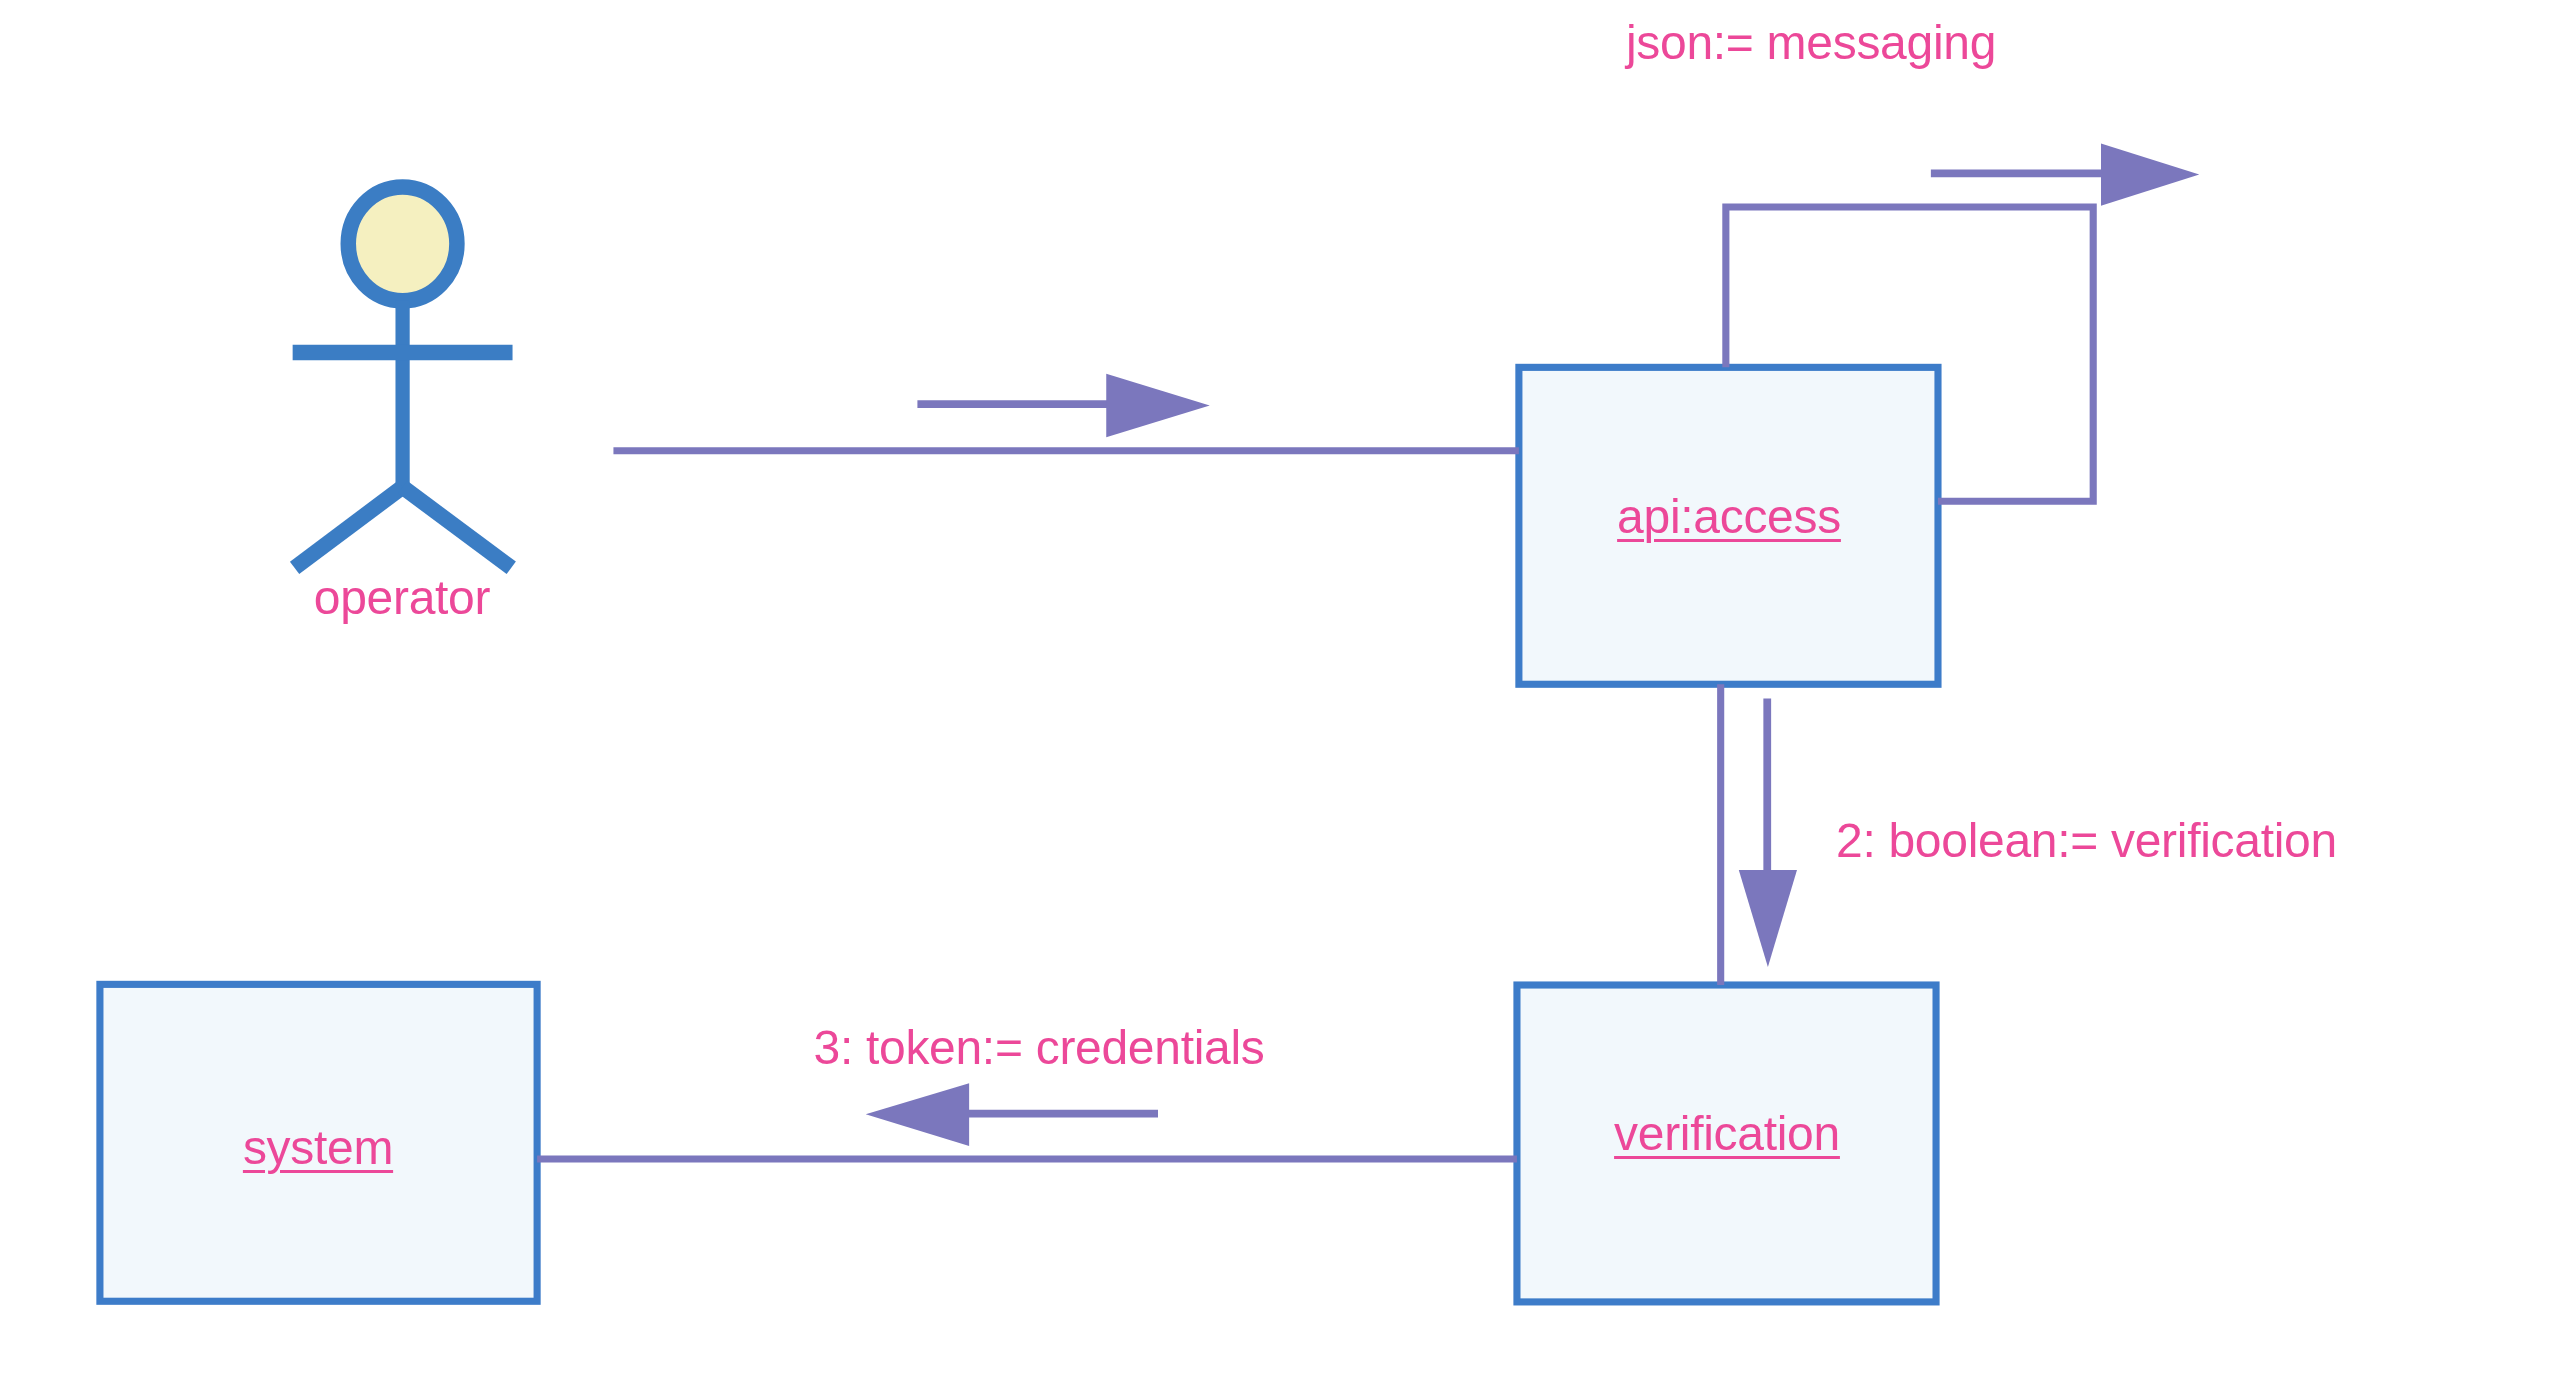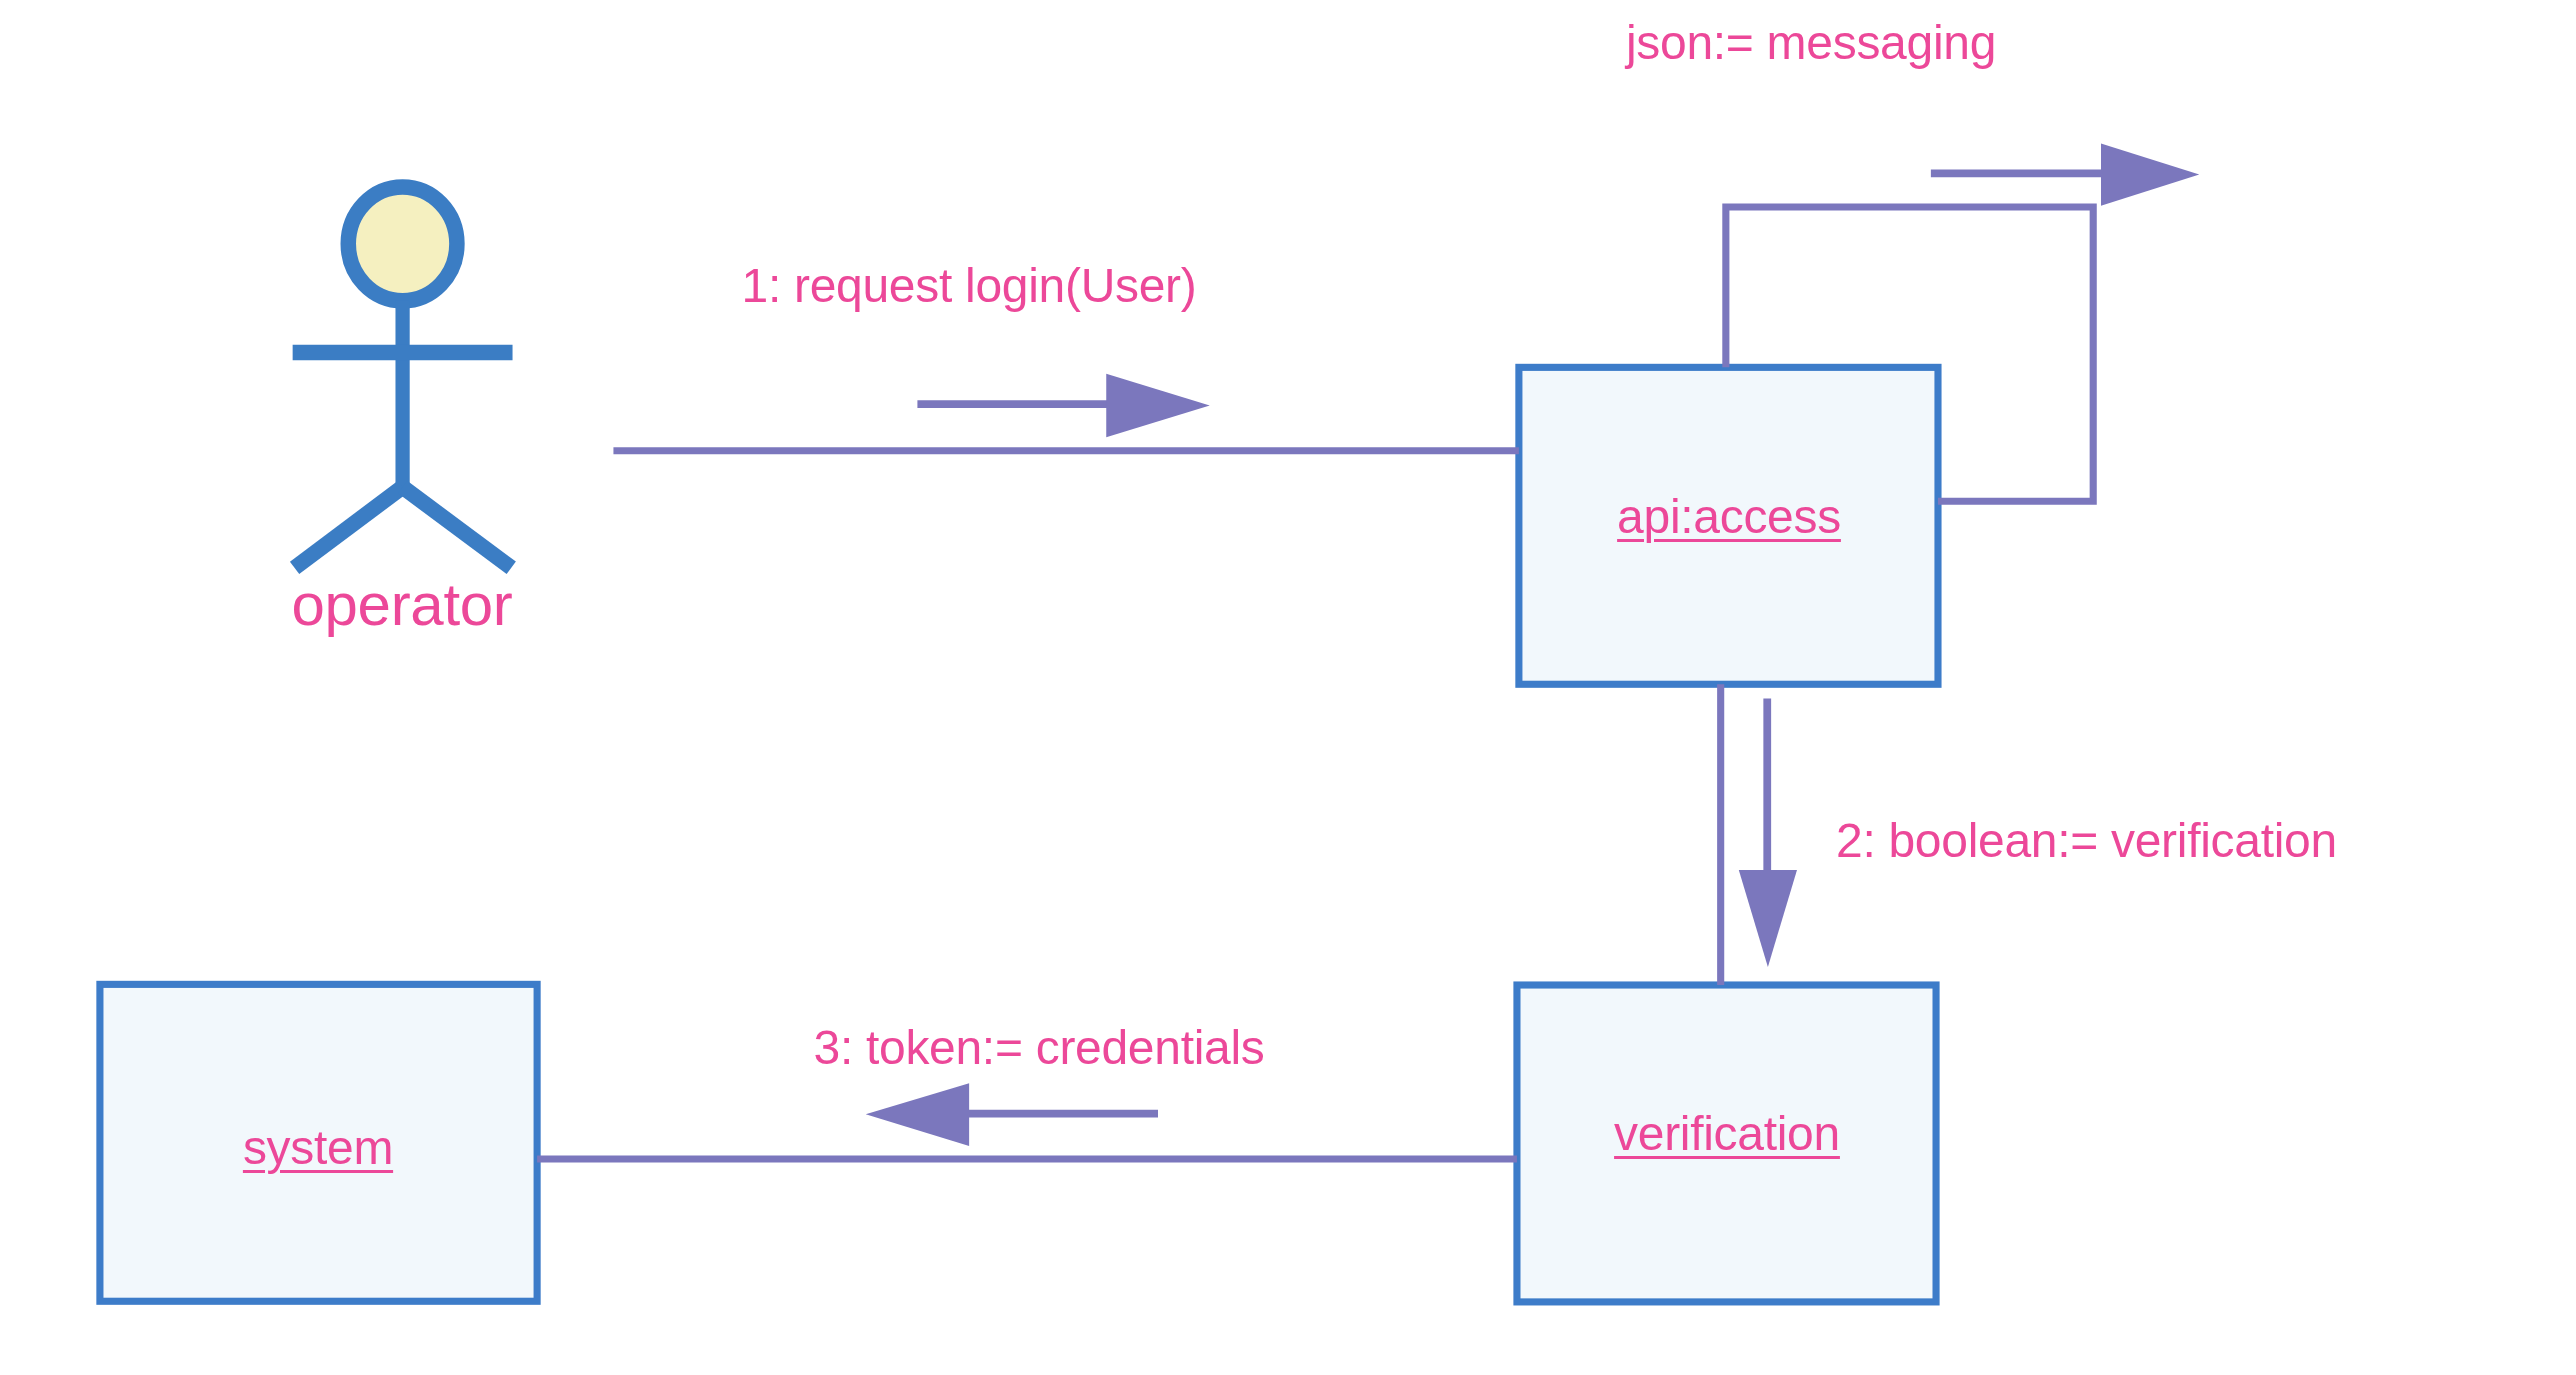--- a/index.html
+++ b/index.html
@@ -39,21 +39,21 @@
     transform: translateX(-50%);
     text-align: center;
   }
   .obj-name {
     text-decoration: underline;
     text-decoration-thickness: 3.2px;
     text-underline-offset: 5.8px;
     text-align: center;
   }
   .actor-label {
-    font-size: 60px;
+    font-size: 48px;
   }
 </style>
 </head>
 <body>
 
 <div id="stage">
 
   <svg id="vec" viewBox="0 0 3982 2126" xmlns="http://www.w3.org/2000/svg">
 
     <g>
@@ -106,21 +106,20 @@
   </svg>
 
   <div class="lbl lbl-center actor-label" style="left:402px; top:573px;">operator</div>
 
   <div class="lbl lbl-center obj-name" style="left:1729px; top:492px;">api:access</div>
 
   <div class="lbl lbl-center obj-name" style="left:1727px; top:1109px;">verification</div>
 
   <div class="lbl lbl-center obj-name" style="left:318px; top:1109px;margin-top:14px;">system</div>
 
-  <div class="lbl lbl-center" style="left:969px; top:261px;">1: request login(User)</div>
 
   <div class="lbl" style="left:1836px; top:816px;">2: boolean:= verification</div>
 
   <div class="lbl lbl-center" style="left:1039px; top:1007px;margin-top:16px;">3: token:= credentials</div>
 
   <div class="lbl lbl-center" style="left:1811px; top:18px;">json:= messaging</div>
 
 </div>
 
 

